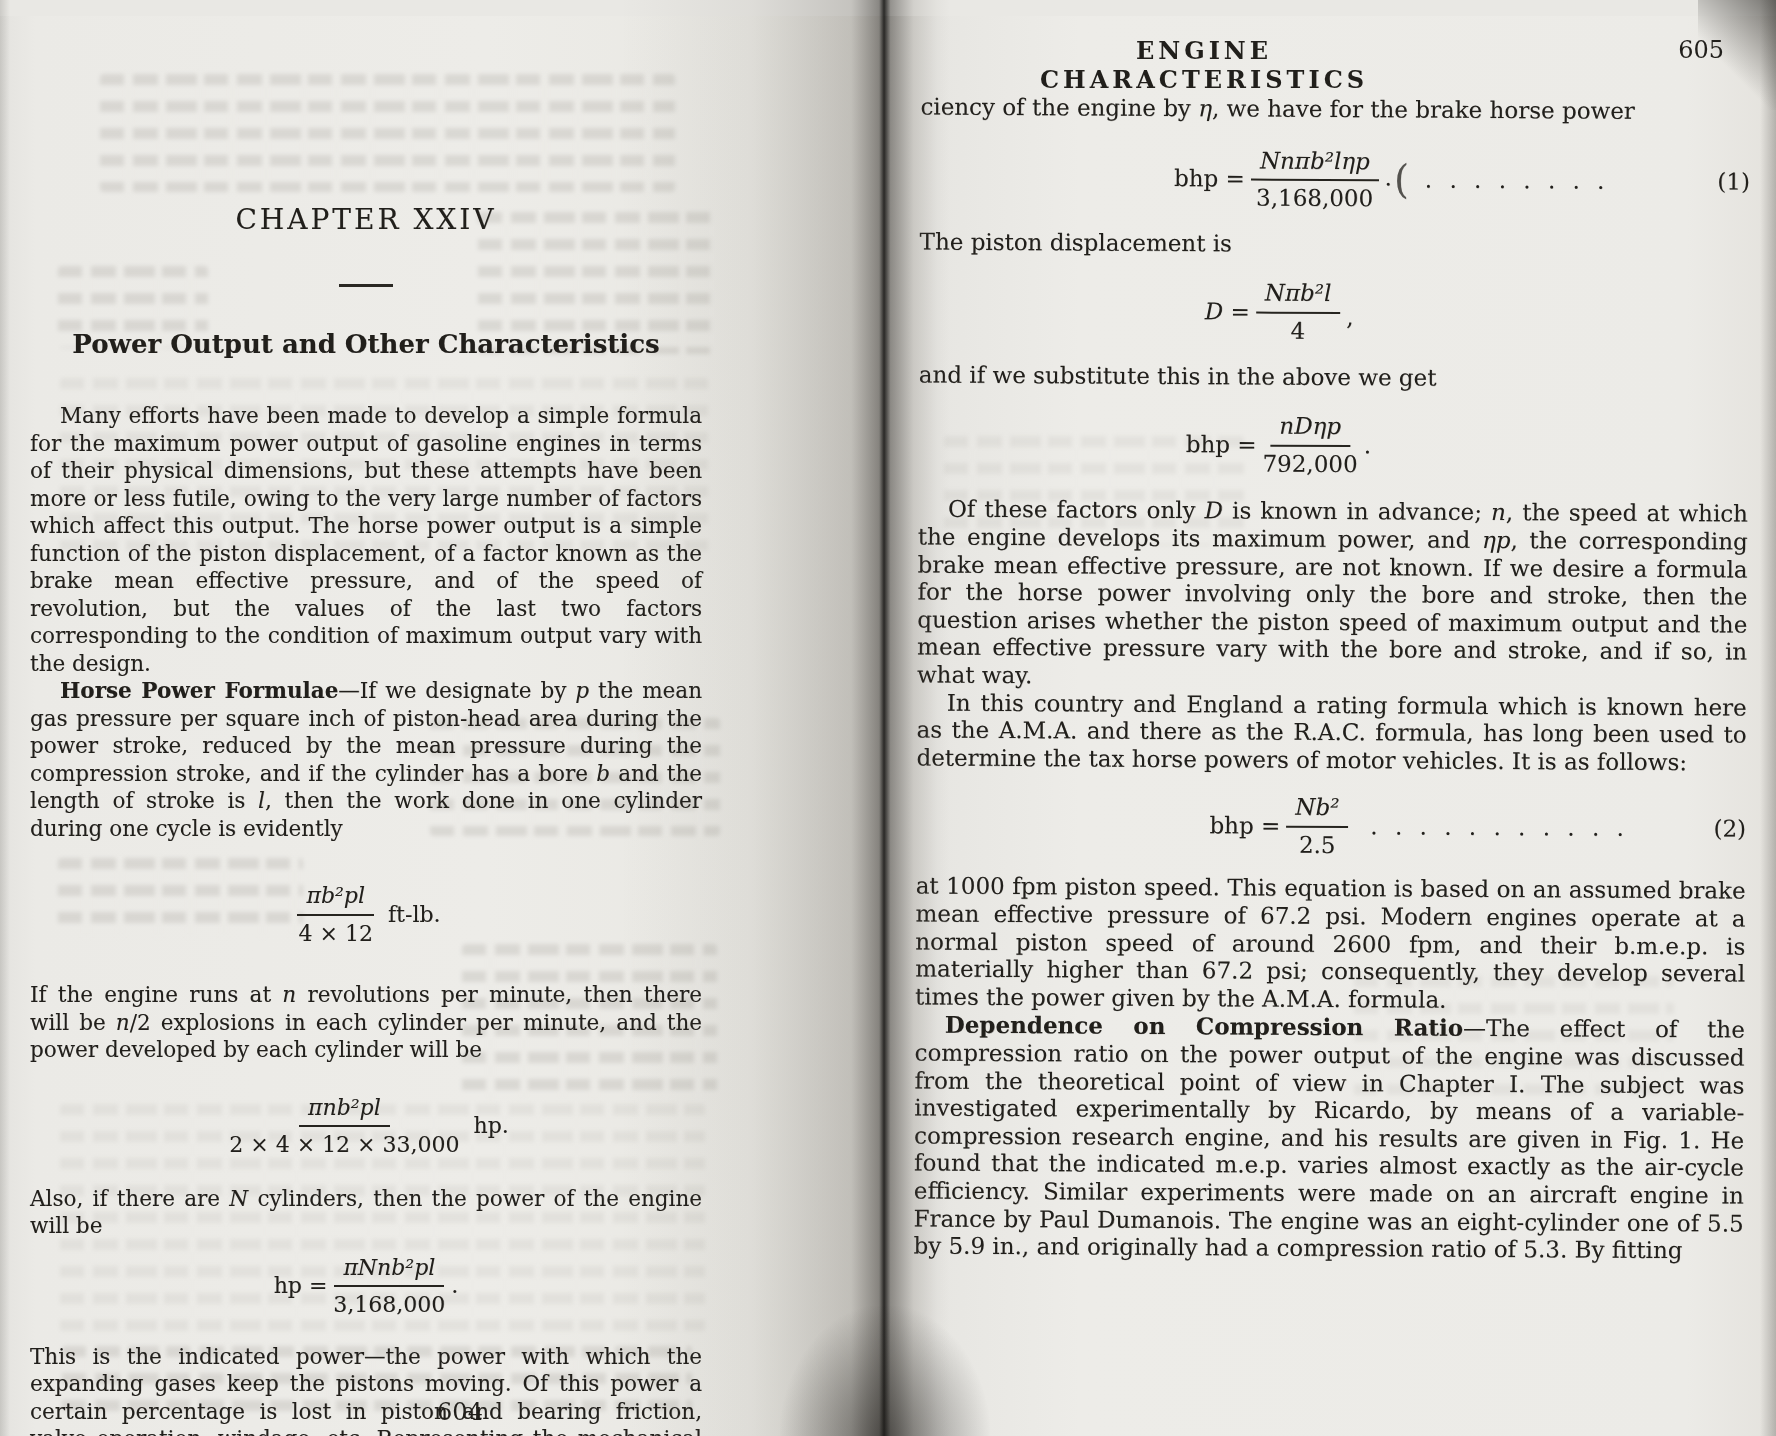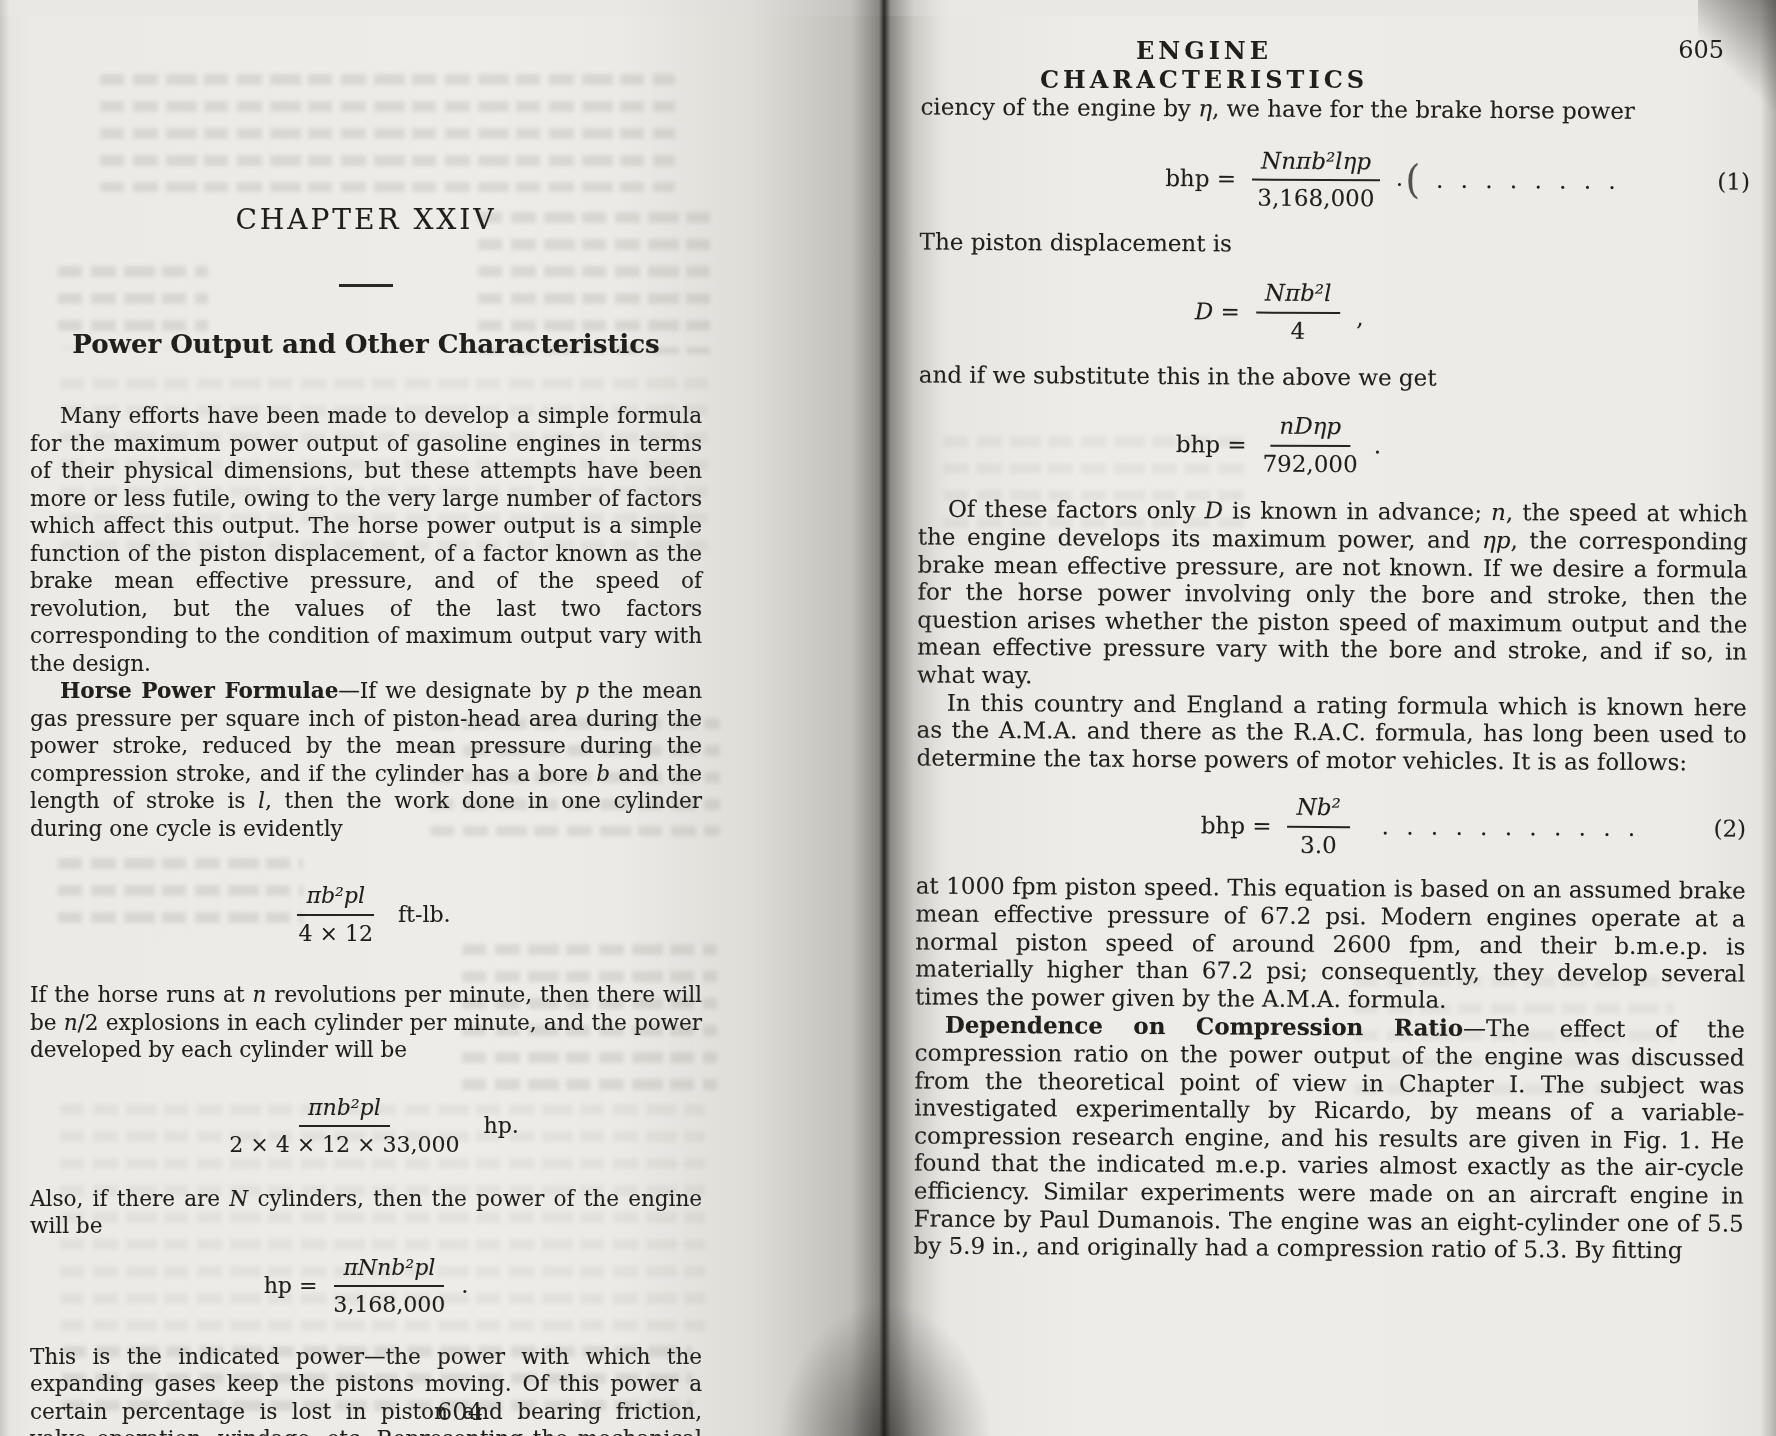--- a/index.html
+++ b/index.html
@@ -44,21 +44,21 @@
   .section-head{margin:44px 0 0;font-size:26px;font-weight:bold;text-align:center;}
   .mt-para1{margin-top:44px;}
   .running-head{position:absolute;top:20px;left:90px;width:460px;text-align:center;
      font-size:24px;font-weight:bold;letter-spacing:4px;}
   .folio{font-size:24px;}
   .folio-left{position:absolute;bottom:26px;left:40px;width:840px;text-align:center;}
   .folio-right{position:absolute;top:20px;right:52px;font-size:24px;}
   
   .eq{display:flex;justify-content:center;align-items:center;font-size:22px;}
   .rp-content .eq{font-size:23px;}
-  .frac{display:inline-flex;flex-direction:column;align-items:center;margin:0 16px;}
+  .frac{display:inline-flex;flex-direction:column;align-items:center;margin:0 6px;}
   .frac .num{padding:0 9px 4px;border-bottom:2.4px solid #26241f;white-space:nowrap;}
   .frac .den{padding-top:4px;white-space:nowrap;}
   .eq-unit{margin-left:8px;text-align:right;}
   .eq-suffix{align-self:flex-end;padding-bottom:14px;}
   .eq-suffix.mid{align-self:center;padding-bottom:0;}
   .stray-paren{font-size:38px;font-weight:200;opacity:.75;margin-left:2px;transform:scaleY(1.05);}
   .eq-numbered{display:flex;align-items:center;}
   .eq-numbered .eq-spacer{flex:.82;}
   .eq-numbered .eq-main{display:flex;align-items:center;}
   .eq-numbered .eq-tail{flex:1.05;display:flex;justify-content:space-between;align-items:center;
@@ -100,21 +100,21 @@
       <p class="ind"><span class="bd">Horse Power Formulae</span><span>—If we designate by </span><span class="it">p</span><span> the mean gas pressure per square inch of piston-head area during the power stroke, reduced by the mean pressure during the compression stroke, and if the cylinder has a bore </span><span class="it">b</span><span> and the length of stroke is </span><span class="it">l</span><span>, then the work done in one cylinder during one cycle is evidently</span></p>
 
       <div class="eq m-eq-l">
         <span class="frac">
           <span class="num it">πb²pl</span>
           <span class="den">4 × 12</span>
         </span>
         <span class="eq-unit">ft-lb.</span>
       </div>
 
-      <p><span>If the horse runs at </span><span class="it">n</span><span> revolutions per minute, then there will be </span><span class="it">n</span><span>/2 explosions in each cylinder per minute, and the power developed by each cylinder will be</span></p>
+      <p><span>If the engine runs at </span><span class="it">n</span><span> revolutions per minute, then there will be </span><span class="it">n</span><span>/2 explosions in each cylinder per minute, and the power developed by each cylinder will be</span></p>
 
       <div class="eq m-eq-l2">
         <span class="frac">
           <span class="num it">πnb²pl</span>
           <span class="den">2 × 4 × 12 × 33,000</span>
         </span>
         <span class="eq-unit">hp.</span>
       </div>
 
       <p><span>Also, if there are </span><span class="it">N</span><span> cylinders, then the power of the engine will be</span></p>
@@ -186,21 +186,21 @@
       <p class="ind"><span>Of these factors only </span><span class="it">D</span><span> is known in advance; </span><span class="it">n</span><span>, the speed at which the engine develops its maximum power, and </span><span class="it">ηp</span><span>, the corresponding brake mean effective pressure, are not known.  If we desire a formula for the horse power involving only the bore and stroke, then the question arises whether the piston speed of maximum output and the mean effective pressure vary with the bore and stroke, and if so, in what way.</span></p>
 
       <p class="ind"><span>In this country and England a rating formula which is known here as the A.M.A. and there as the R.A.C. formula, has long been used to determine the tax horse powers of motor vehicles.  It is as follows:</span></p>
 
       <div class="eq eq-numbered m-eq-r4">
         <span class="eq-spacer"></span>
         <span class="eq-main">
           <span><span>bhp = </span></span>
           <span class="frac">
             <span class="num it">Nb²</span>
-            <span class="den">3.0</span>
+            <span class="den">2.5</span>
           </span>
         </span>
         <span class="eq-tail">
           <span class="dots">.  .  .  .  .  .  .  .  .  .  .</span>
           <span class="eqno">(2)</span>
         </span>
       </div>
 
       <p><span>at 1000 fpm piston speed.  This equation is based on an assumed brake mean effective pressure of 67.2 psi.  Modern engines operate at a normal piston speed of around 2600 fpm, and their b.m.e.p. is materially higher than 67.2 psi; consequently, they develop several times the power given by the A.M.A. formula.</span></p>
 

